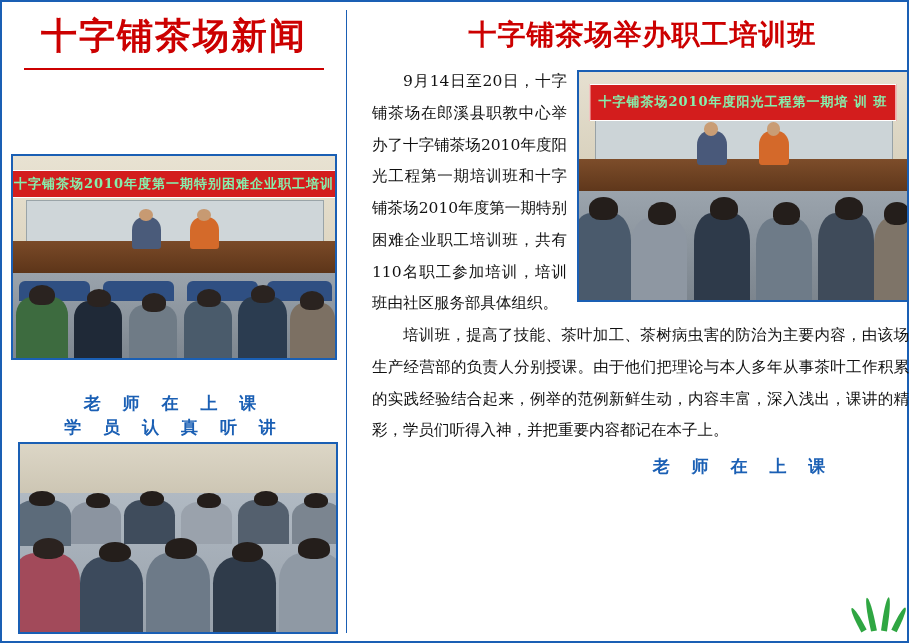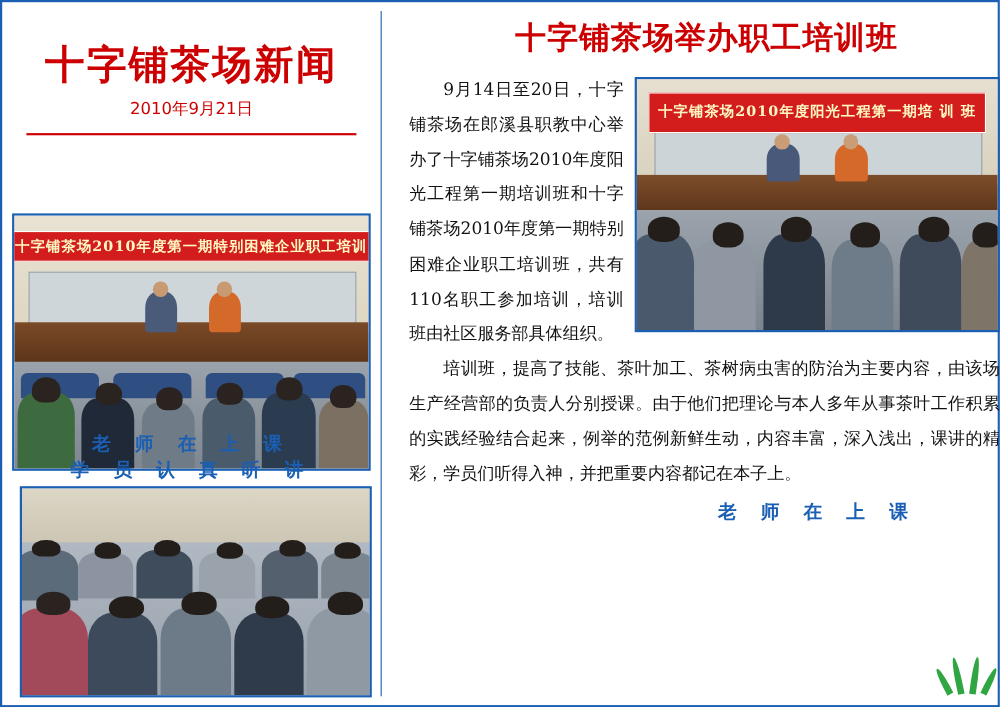--- a/index.html
+++ b/index.html
@@ -34,21 +34,20 @@
     text-align: center;
     padding-top: 14px;
   }
   #masthead-title {
     font-family: "DejaVu Serif", "Liberation Serif", serif;
     font-size: 36px;
     font-weight: bold;
     color: #cc0000;
     letter-spacing: 2px;
     line-height: 1.1;
-    margin-top: 24px;
   }
   #masthead-date {
     margin-top: 10px;
     font-family: "DejaVu Sans", sans-serif;
     font-size: 15px;
     color: #cc0000;
   }
   #masthead-rule {
     margin: 12px auto 0 auto;
     width: 300px;
@@ -60,38 +59,37 @@
     position: relative;
     border: 2px solid #1a5fb4;
     box-sizing: border-box;
     overflow: hidden;
   }
   .photo-banner {
     position: absolute;
     left: 50%;
     transform: translateX(-50%);
     background: #d31d1d;
-    color: #fef9c3;
+    color: #86efac;
     font-family: "DejaVu Serif", "Liberation Serif", serif;
     font-weight: bold;
     white-space: nowrap;
     border: 1px solid #ffffff;
     text-align: center;
   }
 
   
   #photo-1 {
     position: absolute;
     left: 9px;
     top: 152px;
     width: 326px;
-    height: 234px;
+    height: 206px;
     background:
       linear-gradient(#cfd6dd 0%, #c3ccd5 100%);
-    margin-top: 40px;
   }
   #photo1-banner {
     top: 14px;
     font-size: 13px;
     padding: 4px 10px;
     letter-spacing: 1px;
   }
   #photo1-wall {
     position: absolute; left:0; top:0; width:100%; height:46%;
     background: linear-gradient(#e8e2d2, #ded6c2);
@@ -310,21 +308,20 @@
 </style>
 </head>
 <body>
 
 <div id="page">
 
   <div id="left-col">
 
     <div id="masthead">
       <div id="masthead-title">十字铺茶场新闻</div>
-      <div id="masthead-date">2010年9月21日</div>
       <div id="masthead-rule"></div>
     </div>
 
     <div id="photo-1" class="photo">
       <div id="photo1-wall"></div>
       <div id="photo1-board"></div>
       <div id="photo1-deskrow"></div>
       <div id="photo1-person-a"></div>
       <div id="photo1-person-a-head"></div>
       <div id="photo1-person-b"></div>

